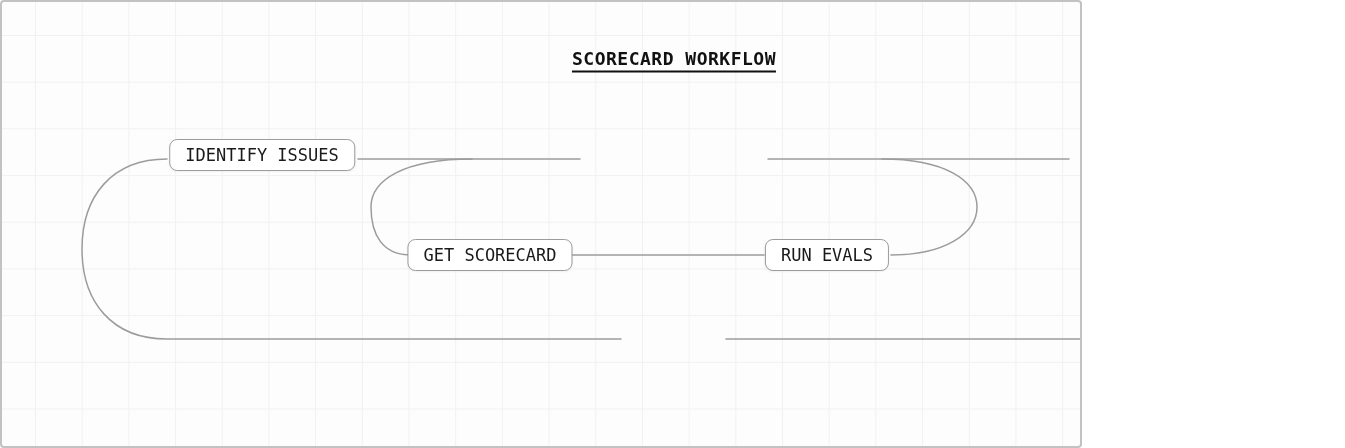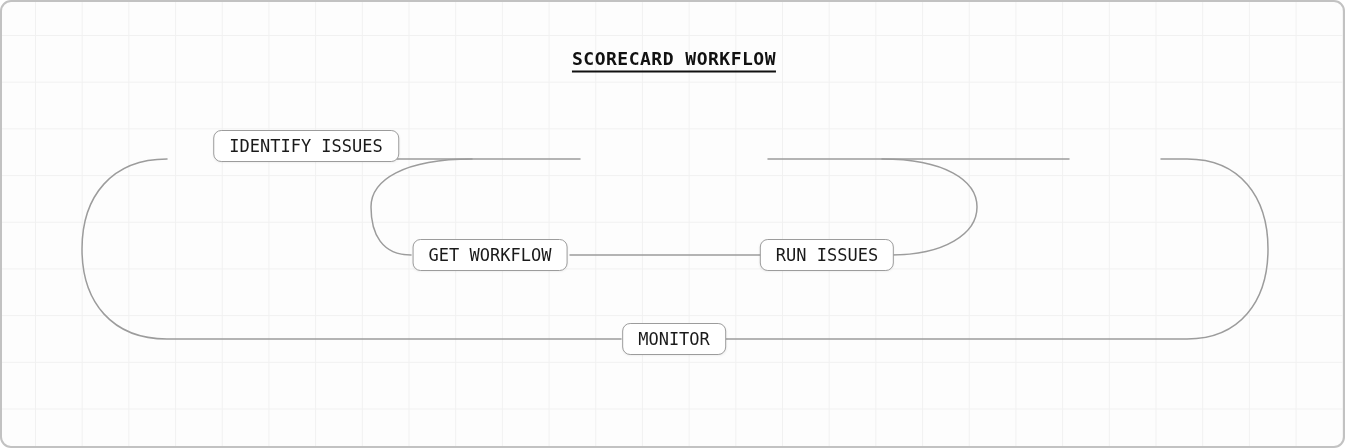--- a/index.html
+++ b/index.html
@@ -3,25 +3,25 @@
 <meta charset="utf-8">
 <style>
   html, body {
     margin: 0;
     padding: 0;
     background: #ffffff;
     font-family: "DejaVu Sans Mono", "Liberation Mono", monospace;
   }
   .canvas {
     position: relative;
-    width: 1345px;
+    width: 1082px;
     height: 448px;
     box-sizing: border-box;
     border: 2px solid #c2c2c2;
-    border-radius: 11px;
+    border-radius: 4px;
     background-color: #fdfdfd;
     background-image:
       linear-gradient(to right, #f1f1f1 1px, transparent 1px),
       linear-gradient(to bottom, #f1f1f1 1px, transparent 1px);
     background-size: 46.7px 46.7px;
     background-position: 33px 33px;
     overflow: hidden;
   }
   .edges {
     position: absolute;
@@ -53,21 +53,21 @@
     padding: 0 15px;
     box-sizing: border-box;
     background: #ffffff;
     border: 1.5px solid #9c9c9c;
     border-radius: 8px;
     font-size: 17px;
     color: #1a1a1a;
     white-space: nowrap;
     box-shadow: 0 1px 2px rgba(0,0,0,0.05);
   }
-  .node.pos-identify { left: 260px;  top: 144px; margin-left: 44px; }
+  .node.pos-identify { left: 260px;  top: 153px; }
   .node.pos-build    { left: 672px;  top: 157px; }
   .node.pos-deploy   { left: 1113px; top: 157px; }
   .node.pos-feedback { left: 488px;  top: 253px; }
   .node.pos-evals    { left: 825px;  top: 253px; }
   .node.pos-monitor  { left: 672px;  top: 337px; }
 </style>
 </head>
 <body>
 
 <div class="canvas">
@@ -80,17 +80,16 @@
       <path d="M 568 253 L 762 253"></path>
       <path d="M 889 253 C 942 253 975 232 975 205 C 975 178 942 157 880 157"></path>
       <path d="M 766 157 L 1067 157"></path>
       <path d="M 724 337 L 1185 337 C 1238 337 1266 299 1266 247 C 1266 195 1238 157 1185 157 L 1159 157"></path>
     </g>
   </svg>
 
   <h1 class="title">SCORECARD WORKFLOW</h1>
 
   <div class="node pos-identify">IDENTIFY ISSUES</div>
-  <div class="node pos-feedback">GET WORKFLOW</div>
-  <div class="node pos-evals">RUN ISSUES</div>
-  <div class="node pos-monitor">MONITOR</div>
+  <div class="node pos-feedback">GET SCORECARD</div>
+  <div class="node pos-evals">RUN EVALS</div>
 
 </div>
 
 </body></html>

